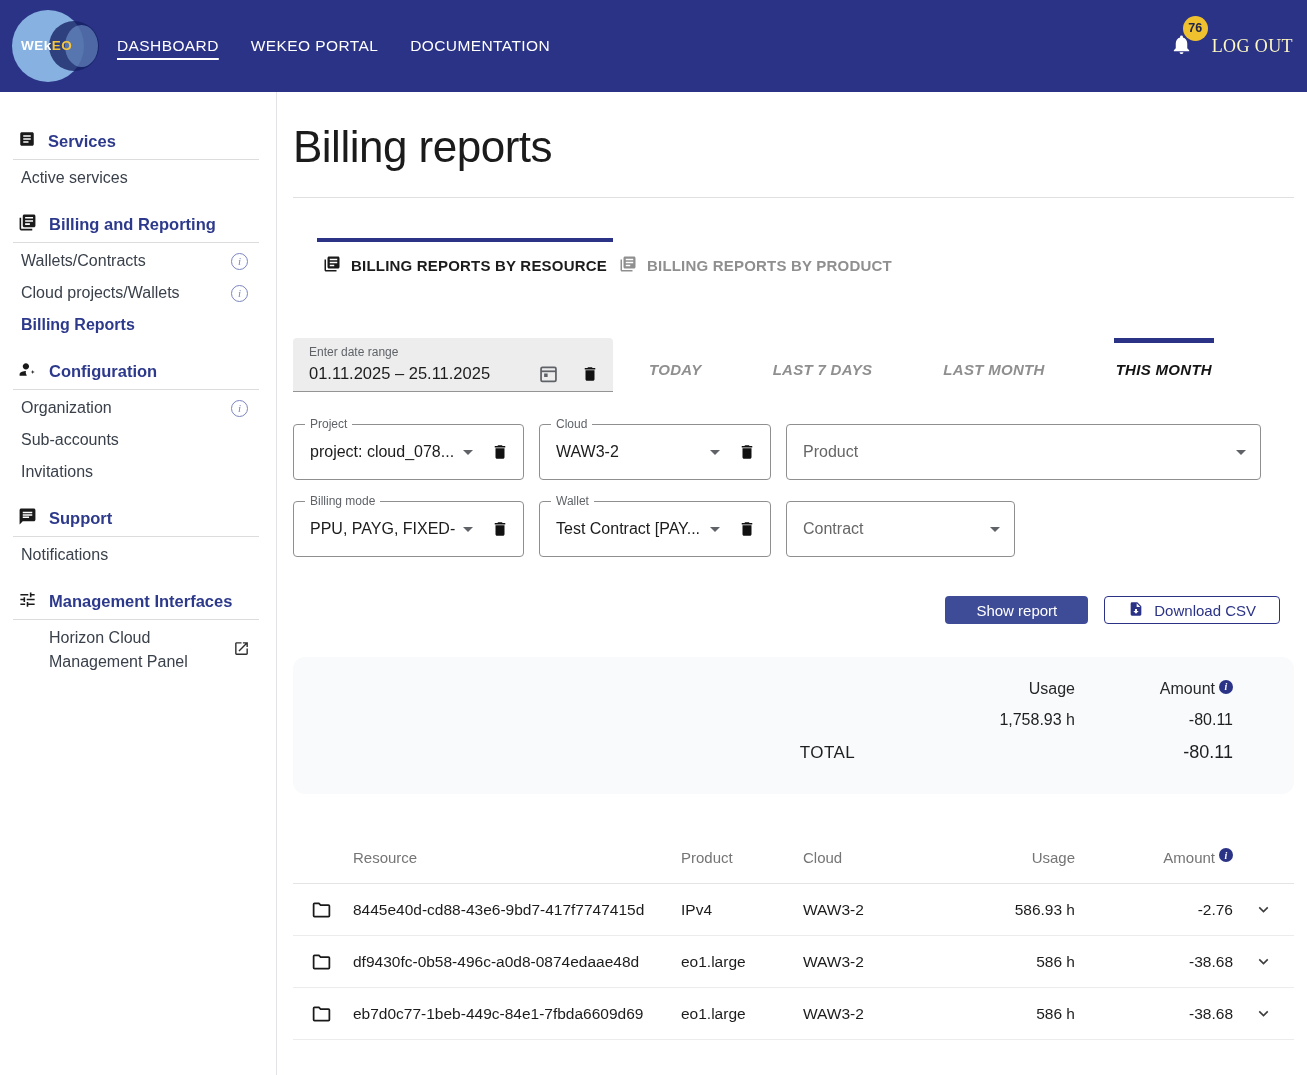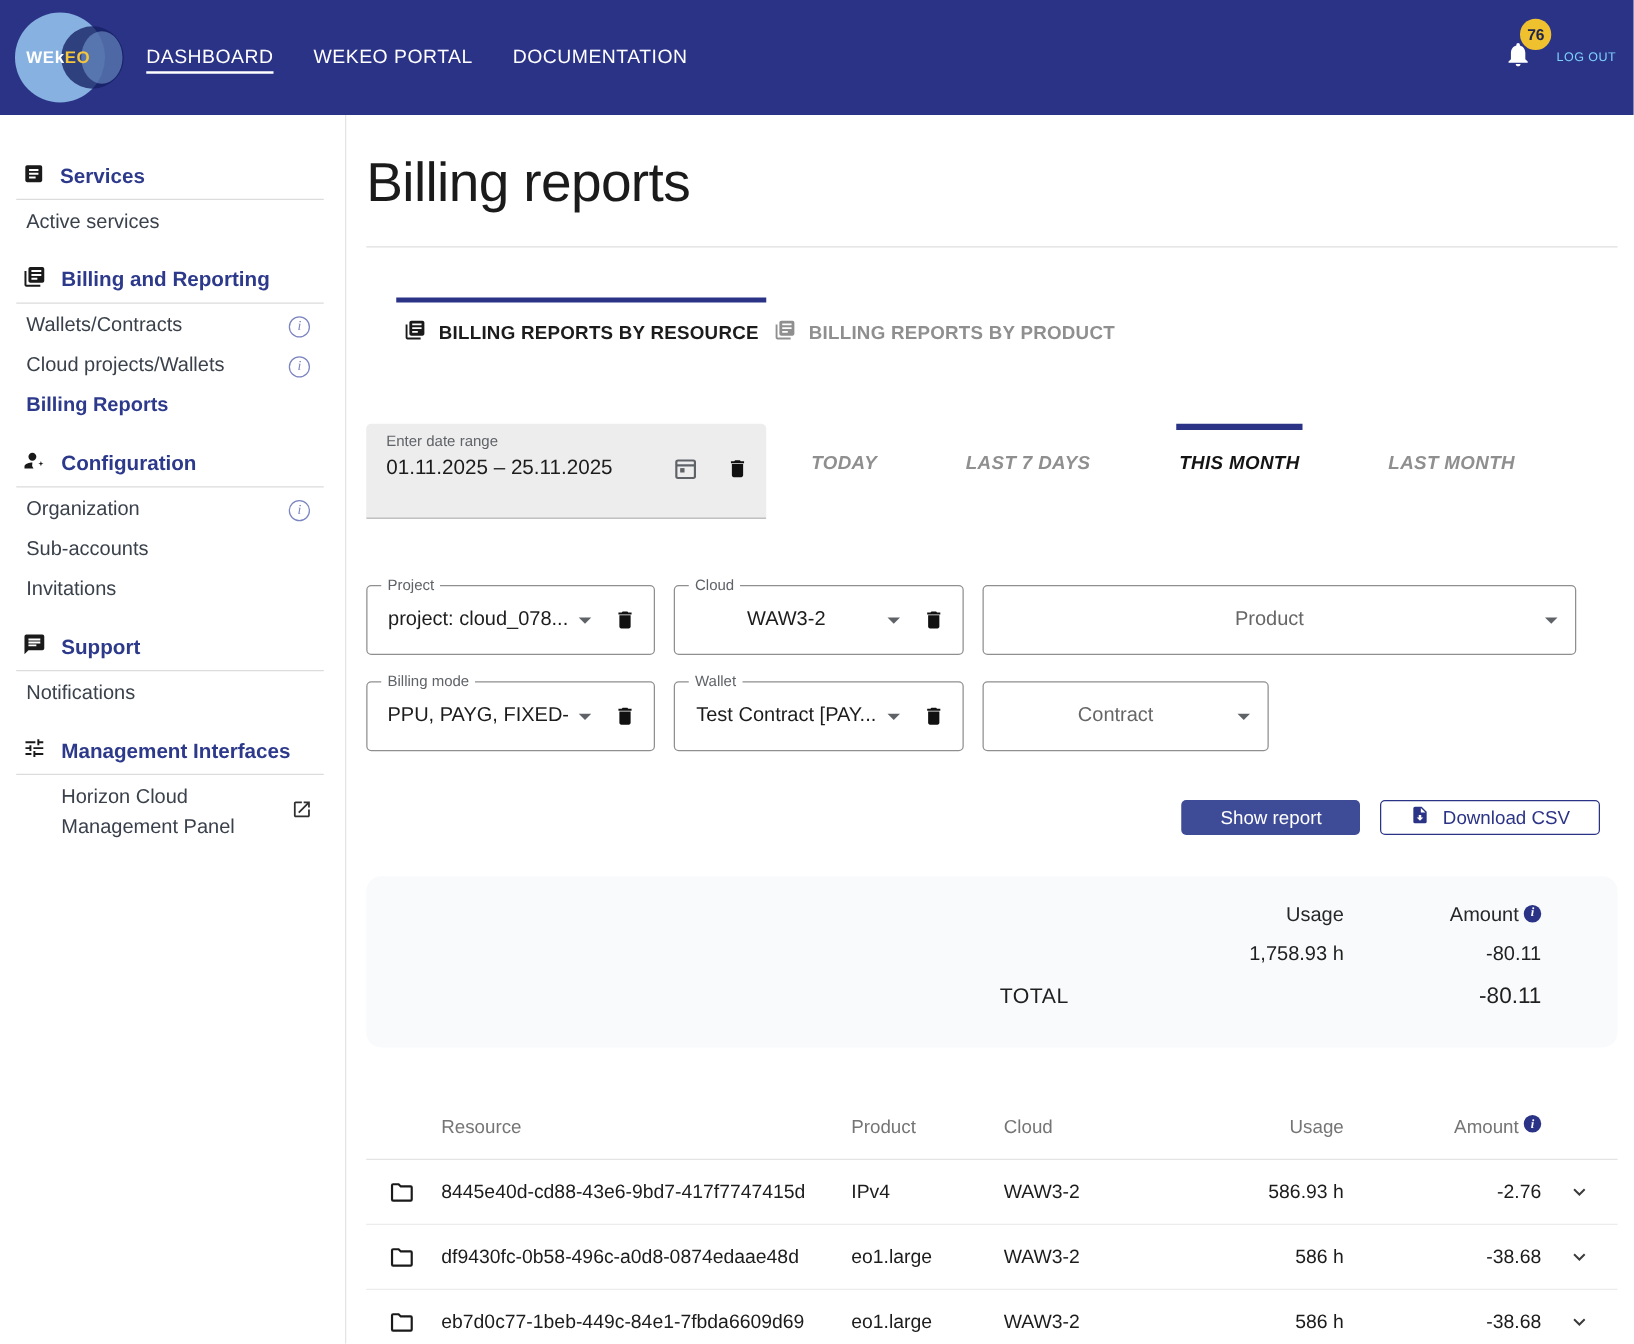--- a/index.html
+++ b/index.html
@@ -24,21 +24,21 @@
   .nav-link { color:#fff; font-size:15.5px; letter-spacing:0.4px; font-weight:500; cursor:pointer; }
   .nav-link.active { text-decoration:underline; text-underline-offset:7px; text-decoration-thickness:1.5px; }
   .nav-spacer { flex:1; }
   .nav-right { display:flex; align-items:center; }
   .bell-wrap { position:relative; margin-right:19px; cursor:pointer; }
   .badge {
     position:absolute; top:-17px; left:13px; width:25px; height:25px; border-radius:50%;
     background:#f0c12f; color:#20254d; font-size:12.5px; font-weight:700;
     display:flex; align-items:center; justify-content:center;
   }
-  .logout { color:#7dd3fc; font-size:10px; letter-spacing:0.4px; cursor:pointer; }
+  .logout { color:#fef9c3; font-size:18px; letter-spacing:0.4px; cursor:pointer;font-family:Liberation Serif, serif; }
 
   
   .app { display:flex; height:983px; }
   .sidebar { width:277px; flex-shrink:0; border-right:1px solid #e4e4e8; padding-top:37px; }
   .content { flex:1; padding:0 13px 0 16px; }
 
   
   .section { margin-bottom:18px; }
   .section-head { display:flex; align-items:center; gap:12px; padding-left:18px; height:24px;
     color:#2d3a8c; font-weight:700; font-size:16.5px; }
@@ -61,35 +61,35 @@
   h1.page-title { margin:30px 0 0; font-size:44px; font-weight:300; letter-spacing:-0.5px; color:#1b1b1b; }
   .content-divider { border-bottom:1px solid #e0e0e0; margin-top:25px; }
 
   .tabs { display:flex; margin-top:40px; padding-left:24px; }
   .tab { border-top:4px solid transparent; padding:13px 6px 10px; display:flex; align-items:center;
     justify-content:center; gap:10px; font-size:15px; font-weight:700; letter-spacing:0.2px; cursor:pointer; }
   .tab.active { border-top-color:#2b3387; color:#1c1c1c; min-width:256px; }
   .tab.inactive { color:#8f8f8f; }
 
   .date-row { display:flex; margin-top:52px; }
-  .date-box { width:320px; height:76px; background:#ededed; border-radius:4px 4px 0 0;
+  .date-box { width:320px; height:54px; background:#ededed; border-radius:4px 4px 0 0;
     border-bottom:1px solid #949494; padding:7px 14px 0 16px; display:flex; flex-direction:column; cursor:text; }
   .date-label { font-size:12px; color:#5f6368; }
   .date-value-row { display:flex; align-items:center; margin-top:4px; }
   .date-value { font-size:16.5px; color:#1c1c1c; flex:1; }
   .date-value-row .cal { margin-right:22px; cursor:pointer; display:flex; }
   .date-value-row .trash { cursor:pointer; display:flex; }
 
   .periods { display:flex; margin-left:34px; }
   .period { height:58px; border-top:5px solid transparent; display:flex; align-items:center;
     margin-right:67px; padding:0 2px; font-size:15px; font-weight:700; color:#8f8f8f;
     letter-spacing:0.3px; cursor:pointer;font-style:italic; }
   .period.active { border-top-color:#2b3387; color:#141414; }
 
-  .filters { margin-top:53px;text-align:center; }
+  .filters { margin-top:28px; }
   .filter-row { display:flex; gap:15px; margin-bottom:21px; }
   .filter-row:last-child { margin-bottom:0; }
   .sel { position:relative; height:56px; border:1px solid #8f8f8f; border-radius:4px;
     display:flex; align-items:center; padding:0 14px 0 16px; cursor:pointer; background:#fff; }
   .sel .flabel { position:absolute; top:-8px; left:11px; font-size:12px; color:#5f6368;
     background:#fff; padding:0 5px; }
   .sel .val { flex:1; font-size:16px; color:#1c1c1c; white-space:nowrap; overflow:hidden; }
   .sel .ph { flex:1; font-size:16px; color:#666; }
   .caret { width:0; height:0; border-left:5px solid transparent; border-right:5px solid transparent;
     border-top:5.5px solid #5f6368; margin-left:8px; flex-shrink:0; }
@@ -292,22 +292,22 @@
           <span class="trash">
             <svg width="18" height="20" viewBox="0 0 24 24" fill="#111">
                 <path d="M6 19c0 1.1.9 2 2 2h8c1.1 0 2-.9 2-2V7H6v12zM19 4h-3.5l-1-1h-5l-1 1H5v2h14V4z"></path>
               </svg>
           </span>
         </div>
       </div>
       <div class="periods">
         <div class="period">TODAY</div>
         <div class="period">LAST 7 DAYS</div>
+        <div class="period">LAST MONTH</div>
         <div class="period active">THIS MONTH</div>
-        <div class="period">LAST MONTH</div>
       </div>
     </div>
 
     <div class="filters">
       <div class="filter-row">
         <div class="sel w-project">
           <span class="flabel">Project</span>
           <span class="val">project: cloud_078...</span>
           <span class="caret"></span>
           <span class="trash">

